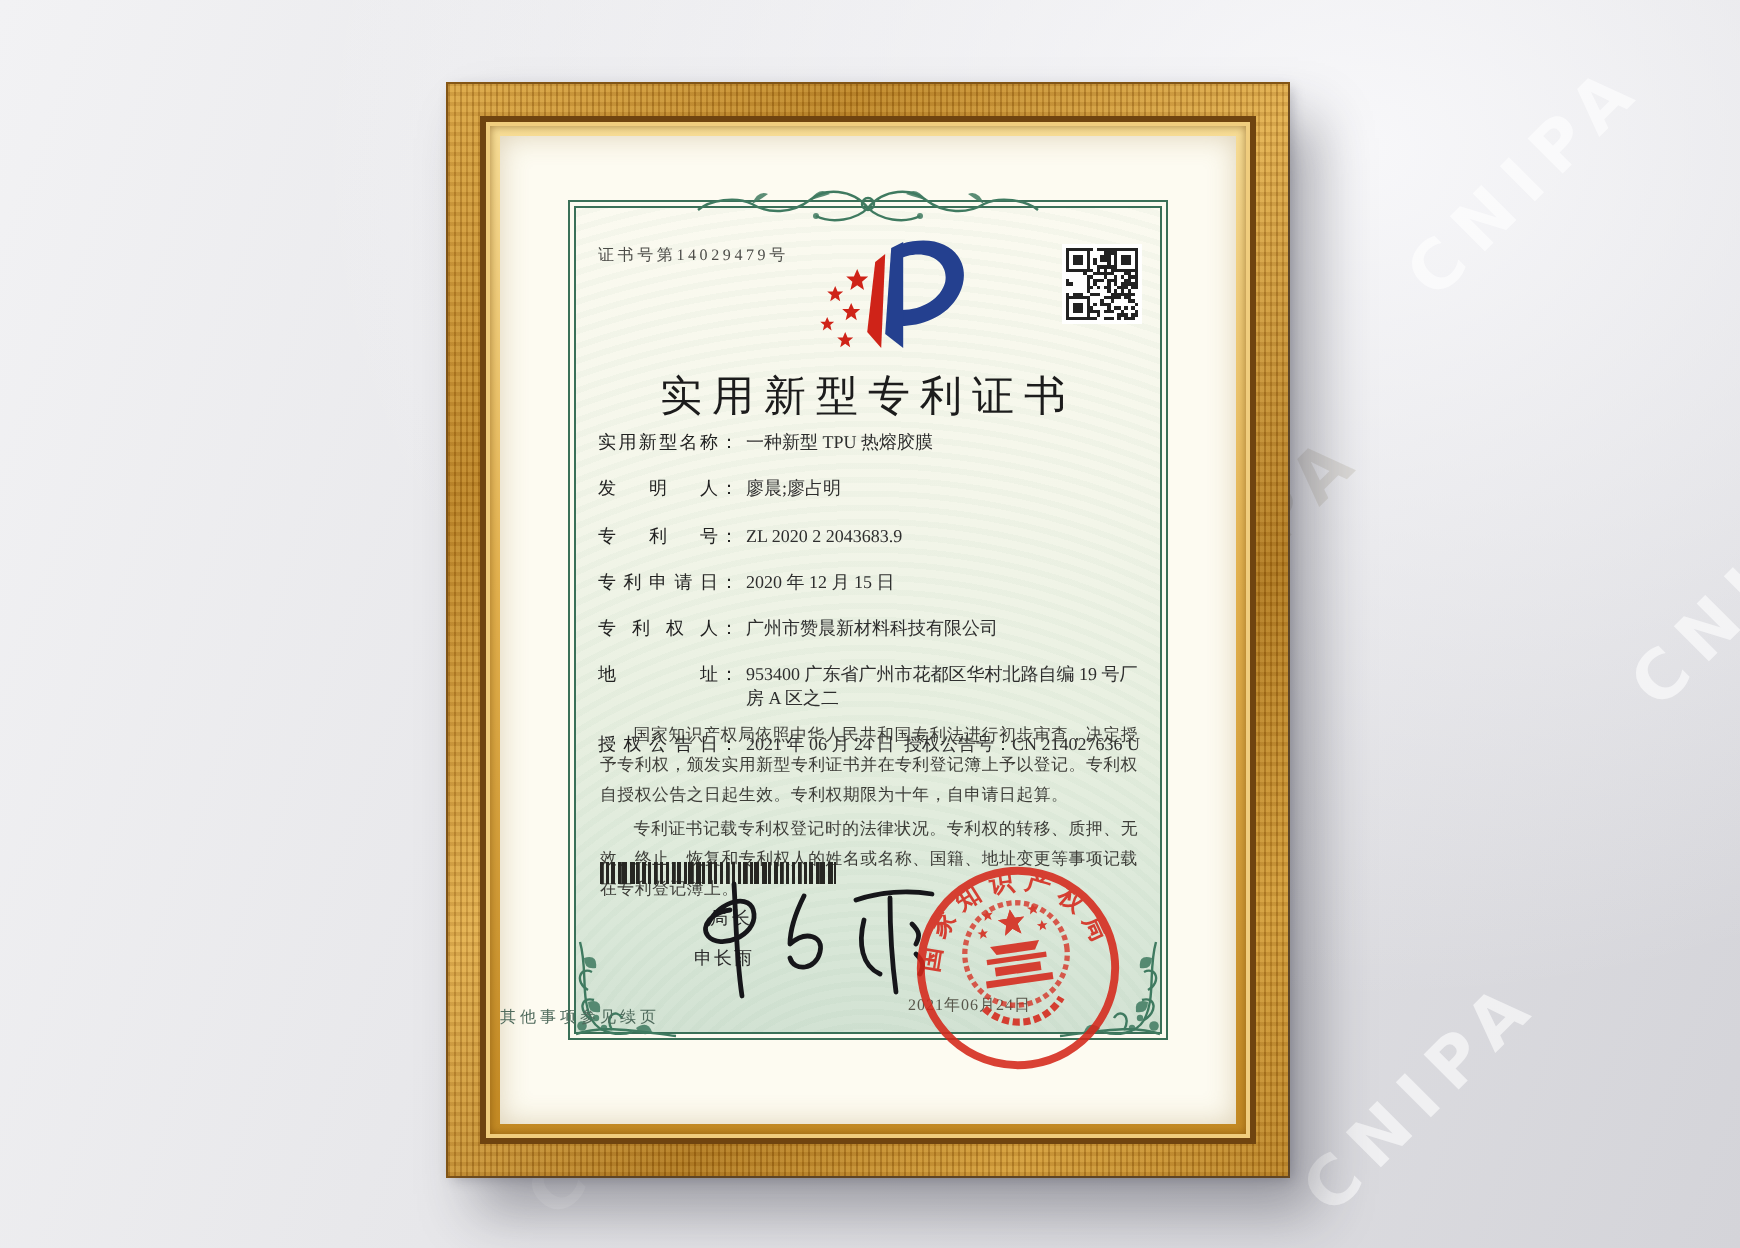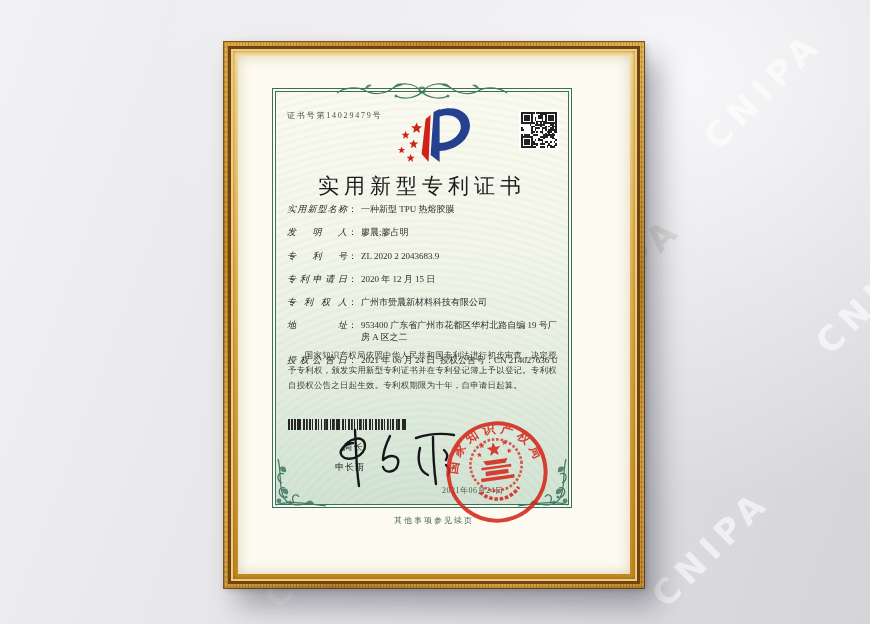--- a/index.html
+++ b/index.html
@@ -10,21 +10,21 @@
       linear-gradient(110deg,#f2f2f4 0%,#e7e7ea 40%,#d4d4d9 100%);}
   
   .wm{position:absolute;font-family:"DejaVu Sans","Liberation Sans",sans-serif;
       font-weight:bold;font-size:34px;letter-spacing:7px;transform:rotate(-45deg);
       pointer-events:none;white-space:nowrap;}
   .wm.on-gray{color:rgba(255,255,255,.6);}
   .wm.on-paper{color:rgba(175,170,150,.28);}
   .wm.on-frame{color:rgba(255,255,255,.33);}
   
   .frame{position:absolute;left:224px;top:42px;width:420px;height:546px;box-sizing:border-box;
-    padding:4px;
+    padding:16px;
     background:
       repeating-linear-gradient(90deg, rgba(94,52,4,.22) 0 1px, rgba(255,222,140,.12) 1px 3px, rgba(94,52,4,.16) 3px 4px, rgba(255,235,170,.10) 4px 6px),
       repeating-linear-gradient(0deg, rgba(120,70,10,.14) 0 2px, rgba(255,225,150,.08) 2px 5px),
       linear-gradient(135deg,#d8a23f 0%,#b67c1d 22%,#e0ac4a 45%,#a86f15 68%,#cf9732 85%,#b57c1e 100%);
     box-shadow: 14px 18px 26px rgba(45,45,58,.38), 2px 2px 6px rgba(45,45,58,.25), 0 0 0 1px #8a5a16;}
   .f2{width:100%;height:100%;box-sizing:border-box;border:3px solid #6f4410;}
   .f3{width:100%;height:100%;box-sizing:border-box;border:2px solid #f0cd7e;padding:5px;
     background:linear-gradient(180deg,#f7dd96,#e3b24f 45%,#c38a24);
     box-shadow:inset 0 0 4px rgba(110,65,5,.6);}
   .paper{position:relative;width:100%;height:100%;box-sizing:border-box;background:#fdfbf1;
@@ -44,21 +44,21 @@
   .cert-no{position:absolute;left:11px;top:18px;font-size:8px;letter-spacing:1.8px;color:#4c4c48;}
   .logo{position:absolute;left:50%;top:14px;transform:translateX(-35%);}
   .qr{position:absolute;right:11px;top:20px;width:36px;height:36px;background:#fff;
       box-shadow:0 0 0 2px #fff;}
   .title{position:absolute;left:0;right:0;top:80px;text-align:center;font-size:21px;
      font-weight:normal;letter-spacing:5px;color:#1c1c1c;}
   
   .fields{position:absolute;left:11px;right:10px;top:112px;font-size:9px;color:#2e2e2e;}
   .frow{position:relative;padding-left:74px;margin-bottom:12px;min-height:10px;line-height:1.25;}
   .flabel{position:absolute;left:0;top:0;display:inline-block;width:60px;
-     text-align:justify;text-align-last:justify;color:#222;font-style:italic;}
+     text-align:justify;text-align-last:justify;color:#222;}
   .fcolon{position:absolute;left:61px;top:0;color:#222;}
   .pair2{position:absolute;left:153px;top:0;white-space:nowrap;text-align:center;}
   
   .paras{position:absolute;left:12px;right:11px;top:257px;font-size:8.4px;line-height:1.78;
      color:#3d3d38;text-align:justify;letter-spacing:.3px;}
   .paras p{margin:0 0 2px 0;text-indent:2em;}
   
   .barcode{position:absolute;left:12px;top:327px;width:118px;height:11px;
     background:
       repeating-linear-gradient(90deg,#262622 0 1.5px,rgba(0,0,0,0) 1.5px 3px),
@@ -67,21 +67,21 @@
   .issuer{position:absolute;left:12px;top:351px;font-size:9px;color:#2b2b2b;line-height:1;text-align:right;}
   .issuer .t{display:block;margin-bottom:11px;letter-spacing:2px;}
   .issuer .n{display:block;letter-spacing:1px;margin-left:47px;}
   .sig{position:absolute;left:52px;top:330px;}
   .sealwrap{position:absolute;left:168px;top:327px;width:106px;height:106px;}
   .sealwrap svg{position:absolute;left:0;top:0;opacity:.88;transform:rotate(-8deg);z-index:2;}
   .seal-date{position:absolute;left:-2px;top:66px;width:110px;text-align:left;
      font-size:8px;color:#57564a;z-index:1;letter-spacing:.5px;}
   .pagef{position:absolute;left:0;right:0;top:404px;text-align:center;font-size:8px;
      color:#3f3f3b;letter-spacing:1.5px;}
-  .contnote{position:absolute;left:0;right:0;top:459px;text-align:center;font-size:8px;
+  .contnote{position:absolute;left:0;right:0;top:435px;text-align:left;font-size:8px;
      color:#4f6a5c;letter-spacing:2px;}
 </style>
 </head>
 <body>
 
 <div class="stage">
 
   <span class="wm on-gray" style="left:688px;top:70px">CNIPA</span>
   <span class="wm on-paper" style="left:215px;top:120px">CNIPA</span>
   <span class="wm on-paper" style="left:548px;top:255px">CNIPA</span>
@@ -342,20 +342,21 @@
             <span class="flabel">地址</span><span class="fcolon">：</span><span class="fvalue">953400 广东省广州市花都区华村北路自编 19 号厂房 A 区之二</span>
           </div>
           <div class="frow">
             <span class="flabel">授权公告日</span><span class="fcolon">：</span><span class="fvalue">2021 年 06 月 24 日</span>
             <span class="pair2"><span>授权公告号</span><span>：</span><span>CN 214027636 U</span></span>
           </div>
         </div>
 
         <div class="paras">
           <p>国家知识产权局依照中华人民共和国专利法进行初步审查，决定授予专利权，颁发实用新型专利证书并在专利登记簿上予以登记。专利权自授权公告之日起生效。专利权期限为十年，自申请日起算。</p>
+          <p>专利证书记载专利权登记时的法律状况。专利权的转移、质押、无效、终止、恢复和专利权人的姓名或名称、国籍、地址变更等事项记载在专利登记簿上。</p>
         </div>
 
         <div class="barcode"></div>
 
         <div class="issuer">
           <span class="t">局长</span>
           <span class="n">申长雨</span>
         </div>
 
         <svg class="sig" width="140" height="76" viewBox="0 0 140 76">

